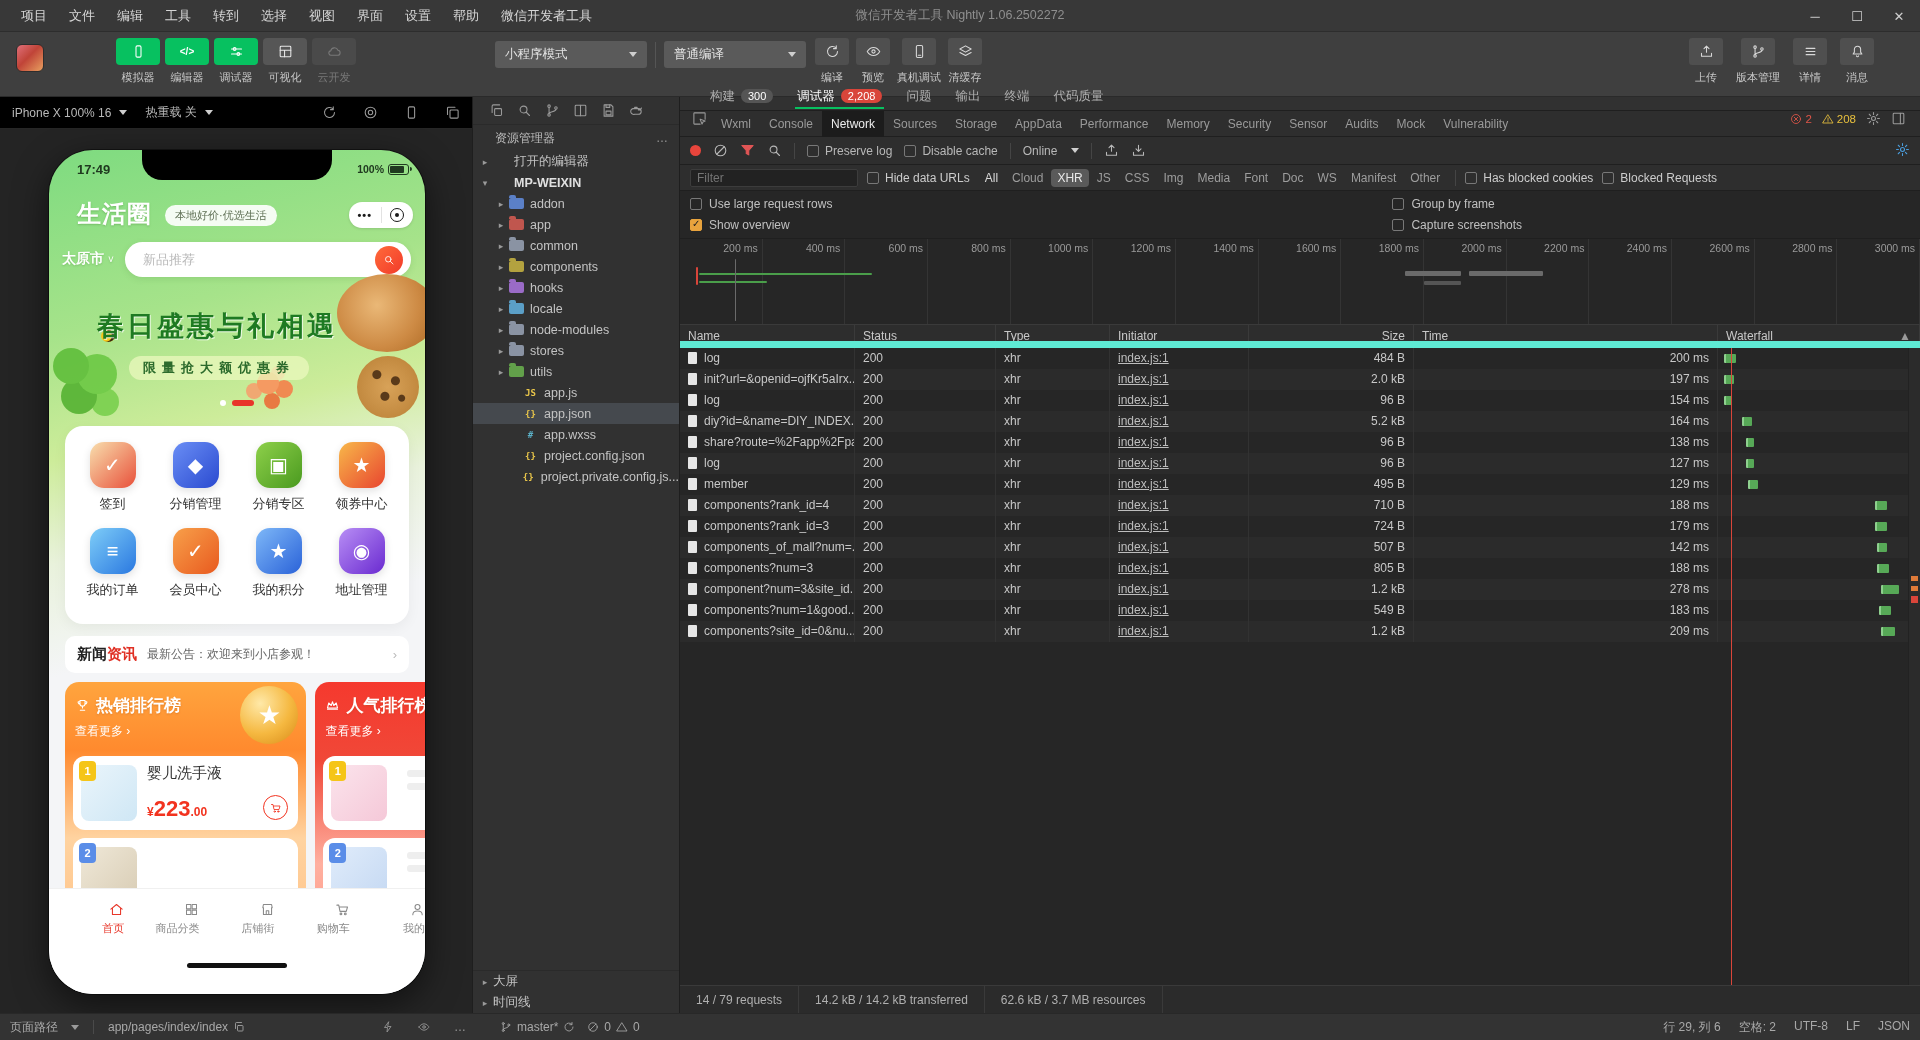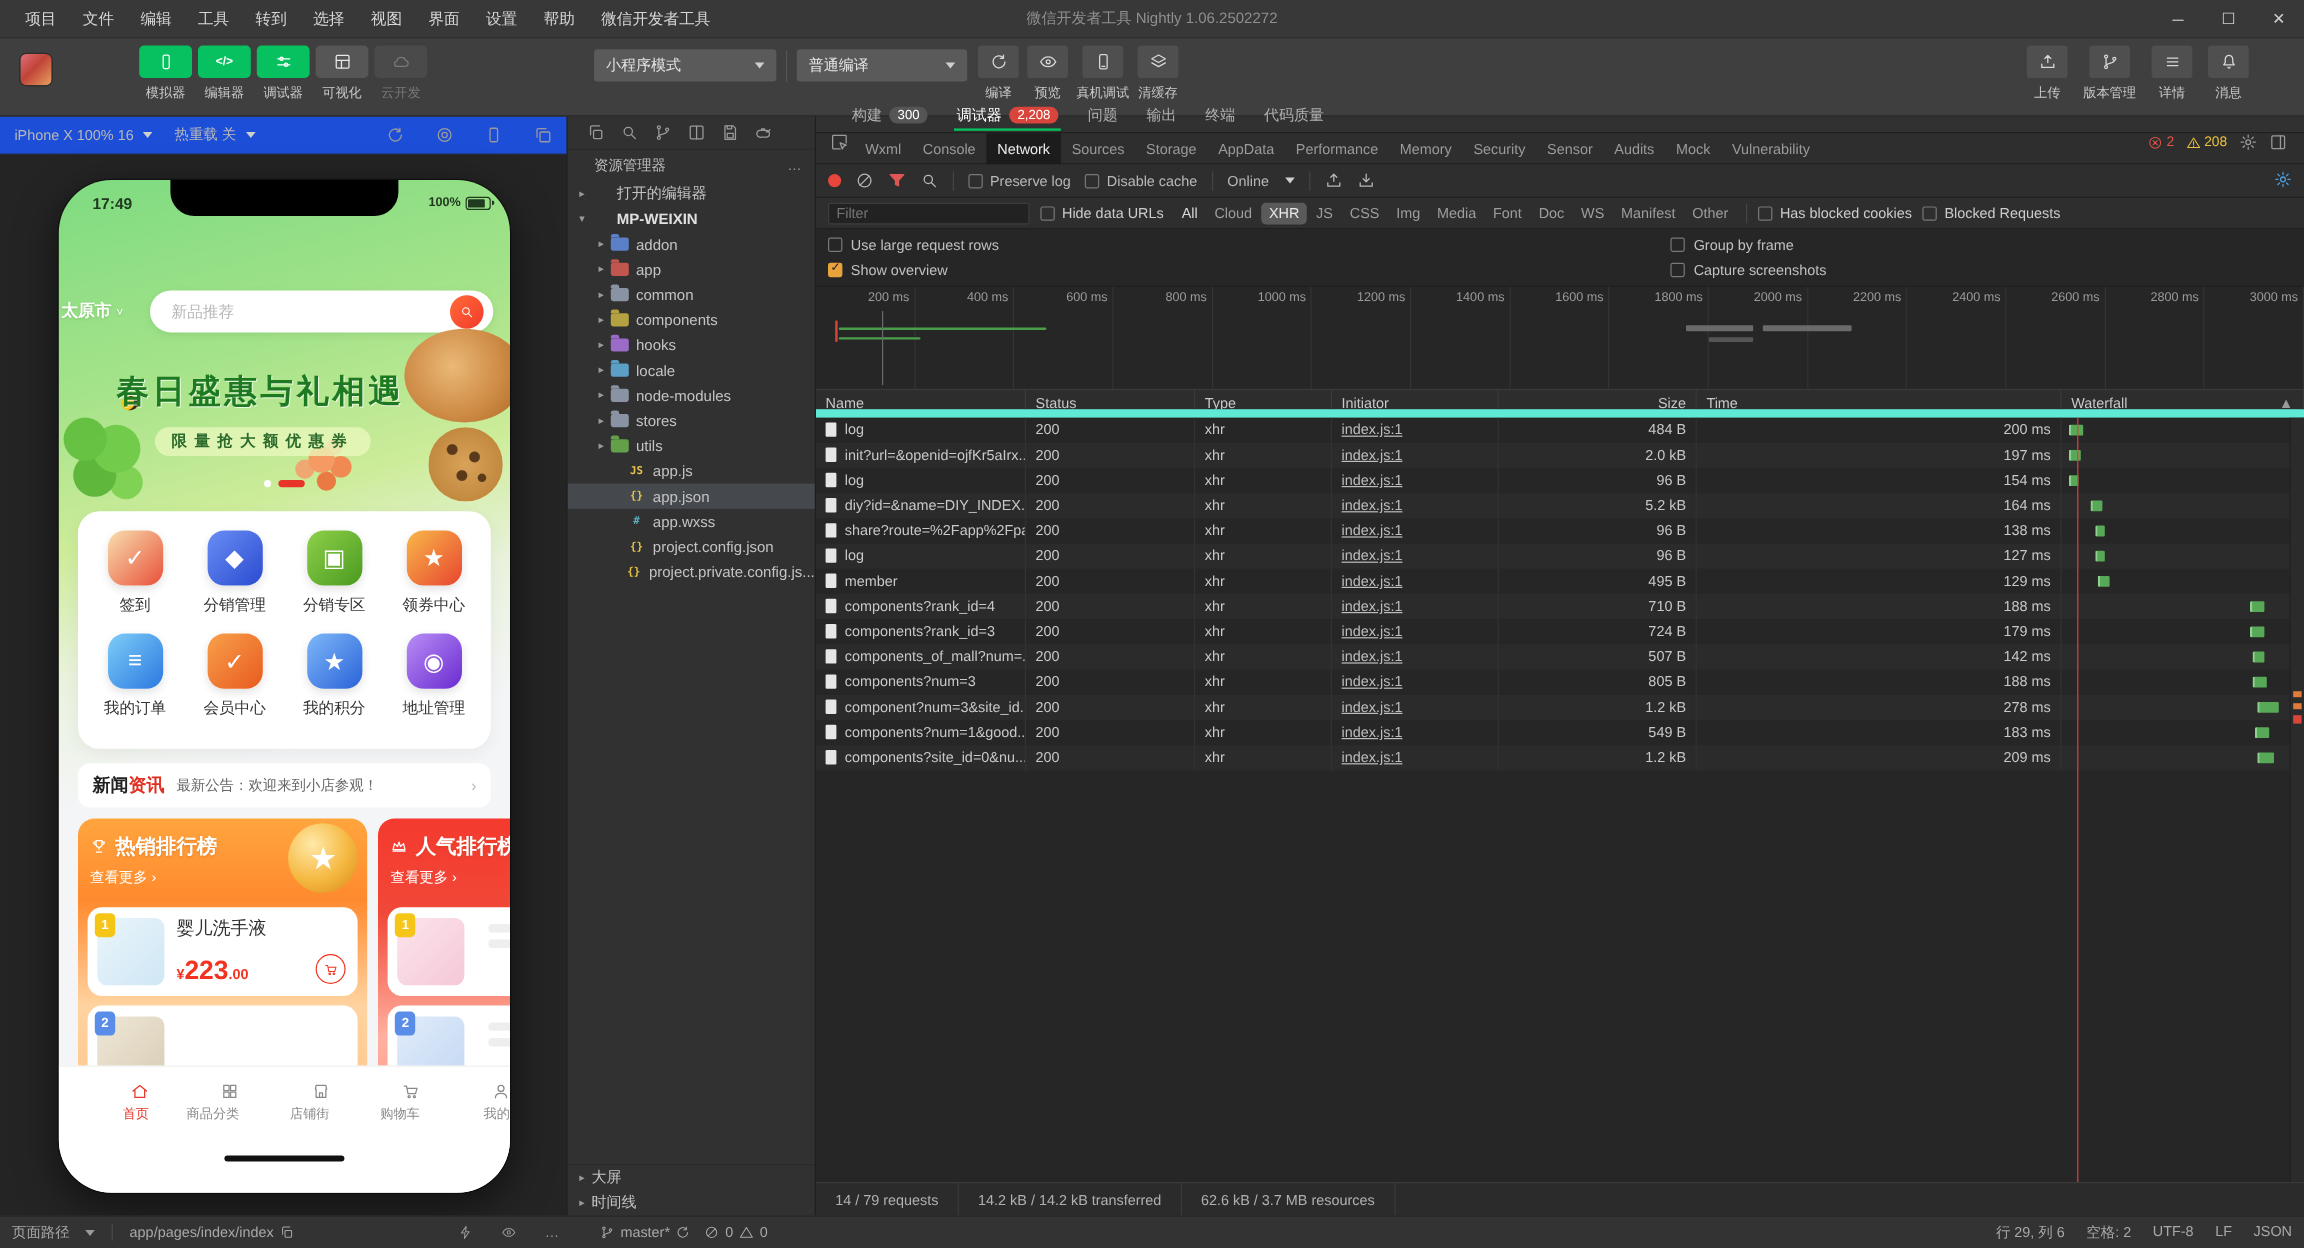--- a/index.html
+++ b/index.html
@@ -38,21 +38,21 @@
   .cbtn .lbl { margin-top:5px; font-size:11px; color:#c8c8c8; white-space:nowrap; }
   .rbtns { position:absolute; right:46px; top:6px; display:flex; gap:13px; }
   .svg14 { width:15px; height:15px; stroke:currentColor; fill:none; stroke-width:1.7; stroke-linecap:round; stroke-linejoin:round; }
   .svg12 { width:12px; height:12px; stroke:currentColor; fill:none; stroke-width:1.7; stroke-linecap:round; stroke-linejoin:round; }
 
   
   .main { flex:1; display:flex; min-height:0; }
 
   
   .sim { width:473px; background:#242424; display:flex; flex-direction:column; border-right:1px solid #1e1e1e; }
-  .sim-bar { height:32px; background:#1d4ed8; display:flex; align-items:center; padding:0 12px; gap:18px; color:#b8b8b8; border-bottom:1px solid #262626; }
+  .sim-bar { height:32px; background:#000000; display:flex; align-items:center; padding:0 12px; gap:18px; color:#b8b8b8; border-bottom:1px solid #262626; }
   .sim-bar .drop { display:flex; align-items:center; font-size:12px; }
   .sim-bar .icons { margin-left:auto; display:flex; gap:26px; color:#9a9a9a; }
   .sim-canvas { flex:1; position:relative; }
   .phone { position:absolute; left:49px; top:21px; width:376px; height:844px; border-radius:44px;
     background:linear-gradient(165deg,#7edb80 0%,#a6e38a 20%,#cdeC9a 33%,#e9f2dc 44%,#f4f5f7 56%,#f4f5f7 100%);
     box-shadow:0 10px 34px rgba(0,0,0,.55), 0 0 0 1px #141414; overflow:hidden; }
   .notch { position:absolute; left:50%; transform:translateX(-50%); top:0; width:190px; height:30px; background:#000; border-radius:0 0 20px 20px; }
   .p-time { position:absolute; left:28px; top:12px; font-size:13px; font-weight:bold; color:#203a20; }
   .p-batt { position:absolute; right:16px; top:13px; display:flex; align-items:center; gap:4px; font-size:10.5px; color:#203a20; font-weight:bold; }
   .batt { width:21px; height:11px; border:1.5px solid #203a20; border-radius:3px; position:relative; }
@@ -61,21 +61,21 @@
   .p-header { position:absolute; left:0; right:0; top:48px; height:36px; }
   .p-title { position:absolute; left:28px; top:0; font-size:24px; font-weight:800; color:#fff; text-shadow:0 1px 2px rgba(60,120,40,.35); letter-spacing:1px; }
   .p-badge { position:absolute; left:116px; top:7px; background:rgba(255,255,255,.9); border-radius:11px; padding:3px 10px; font-size:11px; color:#5f7055; }
   .p-capsule { position:absolute; right:12px; top:4px; width:64px; height:26px; background:#fff; border-radius:13px; display:flex; align-items:center; box-shadow:0 1px 3px rgba(0,0,0,.12); }
   .p-capsule .d3 { flex:1; text-align:center; font-size:11px; color:#1a1a1a; letter-spacing:1px; font-weight:bold; }
   .p-capsule .div { width:1px; height:16px; background:#e2e2e2; }
   .p-capsule .tgt { flex:1; display:flex; justify-content:center; }
   .tgt i { width:14px; height:14px; border:1.6px solid #1a1a1a; border-radius:50%; position:relative; }
   .tgt i::after { content:""; position:absolute; left:3.6px; top:3.6px; width:4px; height:4px; border-radius:50%; background:#1a1a1a; }
   .p-search-row { position:absolute; left:0; right:0; top:92px; height:36px; }
-  .p-city { position:absolute; left:2px; top:8px; color:#fff; font-size:14px; font-weight:bold; text-shadow:0 1px 2px rgba(60,120,40,.3); }
+  .p-city { position:absolute; left:13px; top:8px; color:#fff; font-size:14px; font-weight:bold; text-shadow:0 1px 2px rgba(60,120,40,.3); }
   .p-city .v { font-size:10px; font-weight:normal; }
   .p-search { position:absolute; left:76px; right:14px; top:0; height:35px; background:#fff; border-radius:18px; display:flex; align-items:center; padding:0 8px 0 18px; box-shadow:0 2px 6px rgba(80,140,60,.18); }
   .p-search .ph { color:#b8b8b8; font-size:13px; flex:1; }
   .p-search .go { width:28px; height:28px; border-radius:50%; background:linear-gradient(135deg,#ff6a3a,#f23b2a); display:flex; align-items:center; justify-content:center; color:#fff; }
   .p-banner { position:absolute; left:0; right:0; top:134px; height:136px; }
   .p-banner-title { position:absolute; left:0; right:40px; top:24px; text-align:center; font-size:27px; font-weight:800; color:#1e7a22; letter-spacing:3px; text-shadow:1px 1px 0 rgba(255,255,255,.75); }
   .p-banner-sub { position:absolute; left:50%; transform:translateX(-60%); top:72px; background:rgba(235,248,190,.75); color:#2c6b2c; font-size:13px; font-weight:bold; letter-spacing:6px; padding:3px 14px; border-radius:13px; }
   .p-dots { position:absolute; left:50%; transform:translateX(-50%); top:116px; display:flex; align-items:center; gap:6px; }
   .p-dots .w { width:6px; height:6px; border-radius:50%; background:#fff; }
   .p-dots .r { width:22px; height:6px; border-radius:3px; background:#e8352a; }
@@ -412,20 +412,31 @@
       </div>
       <div class="sim-canvas">
         <div class="phone">
           <div class="notch"></div>
           <div class="p-time">17:49</div>
           <div class="p-batt">
               <span>100%</span>
               <span class="batt"></span>
             </div>
 
+          <div class="p-header">
+            <div class="p-title">生活圈</div>
+            <div class="p-badge">本地好价·优选生活</div>
+            <div class="p-capsule">
+              <span class="d3">•••</span>
+              <span class="div"></span>
+              <span class="tgt">
+                  <i></i>
+                </span>
+            </div>
+          </div>
 
           <div class="p-search-row">
             <span class="p-city"><span>太原市</span> <span class="v">˅</span></span>
             <div class="p-search">
               <span class="ph">新品推荐</span>
               <span class="go">
                 <svg class="svg12" viewBox="0 0 24 24">
                     <circle cx="10.5" cy="10.5" r="5.5"></circle>
                     <path d="M14.8 14.8L20 20"></path>
                   </svg>

